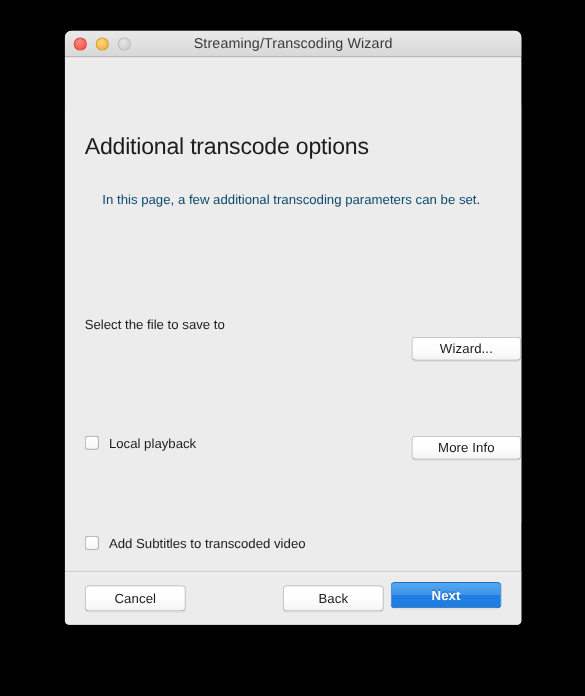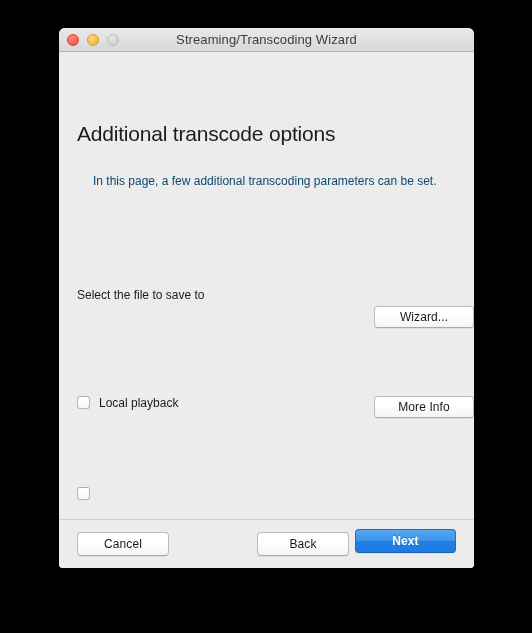--- a/index.html
+++ b/index.html
@@ -286,20 +286,21 @@
       </div>
 
       <div class="check-row row-local">
         <div class="checkbox"></div>
         <span class="check-label">Local playback</span>
         <button class="btn btn-moreinfo">More Info</button>
       </div>
 
       <div class="check-row row-subs">
         <div class="checkbox"></div>
+        <span class="check-label">Add Subtitles to transcoded video</span>
       </div>
 
     </div>
 
     <div class="bottom-bar">
       <button class="btn btn-cancel">Cancel</button>
       <button class="btn btn-back">Back</button>
       <button class="btn btn-next">Next</button>
     </div>
 

